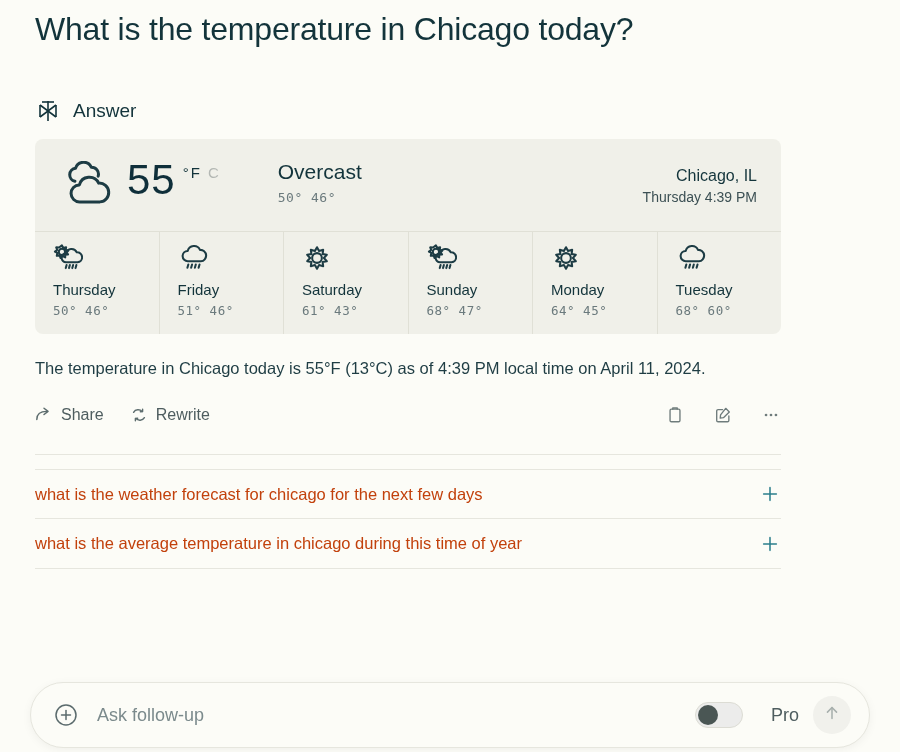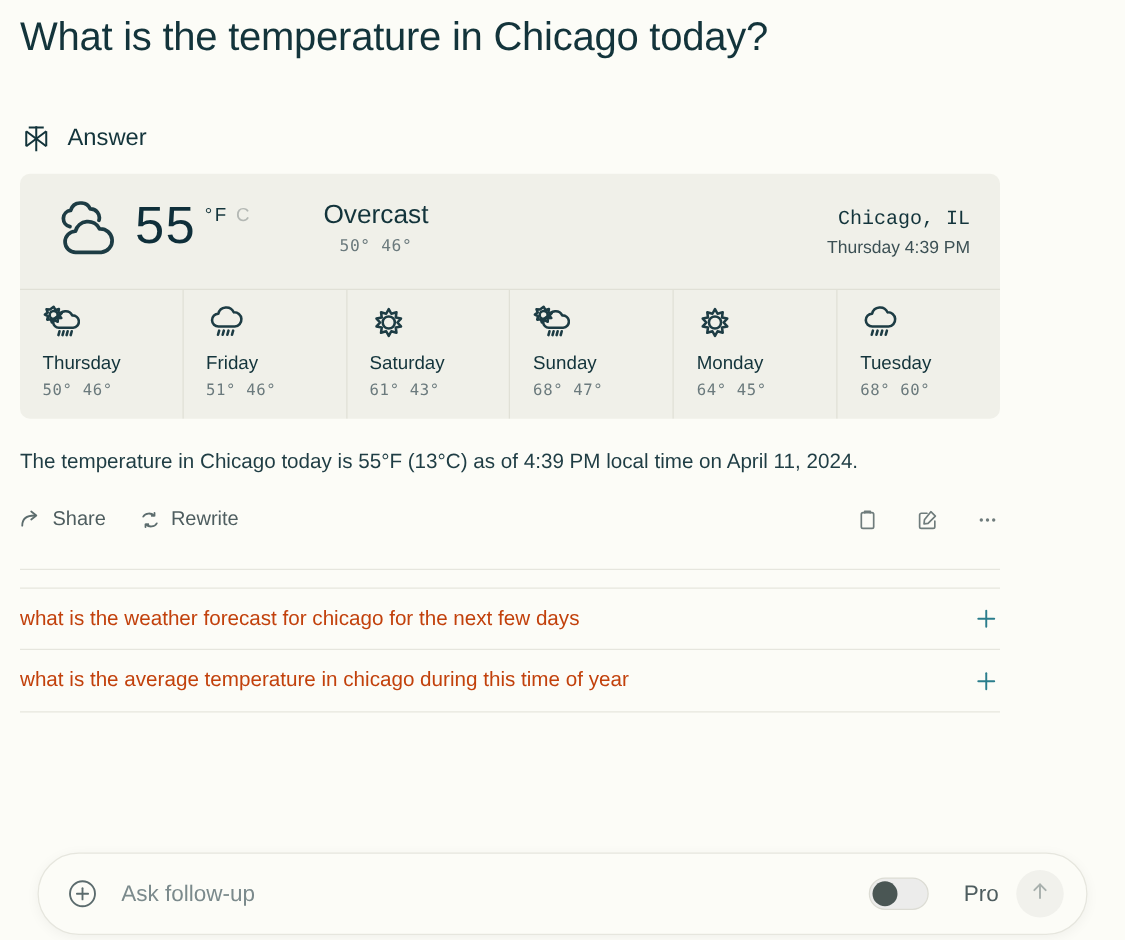--- a/index.html
+++ b/index.html
@@ -14,21 +14,21 @@
     background: #fcfcf7;
     font-family: "Liberation Sans", sans-serif;
     color: #13343b;
     position: relative;
   }
 
   .page {
     position: relative;
     width: 816px;
     height: 752px;
-    padding: 0 16px;
+    padding: 0 35px;
   }
 
   
   .question-title {
     font-size: 32px;
     font-weight: 400;
     line-height: 1.2;
     color: #13343b;
     letter-spacing: -0.2px;
     padding-top: 10px;
@@ -101,21 +101,20 @@
     font-size: 15px;
     letter-spacing: 1px;
   }
   .wx-unit-deg { color: #13343b; }
   .wx-unit-f { color: #13343b; margin-left: 1px; }
   .wx-unit-c { color: #b4b8b4; margin-left: 7px; }
 
   .wx-cond {
     margin-left: 58px;
     margin-top: 0px;
-    text-align: center;
   }
   .wx-cond-name {
     font-size: 21px;
     color: #13343b;
     line-height: 26px;
   }
   .wx-cond-range {
     font-size: 13px;
     color: #6b7a7d;
     margin-top: 5px;
@@ -126,21 +125,20 @@
   .wx-place {
     position: absolute;
     right: 24px;
     top: 26px;
     text-align: right;
   }
   .wx-place-city {
     font-size: 16px;
     color: #13343b;
     line-height: 21px;
-    font-family: Liberation Mono, monospace;
   }
   .wx-place-time {
     font-size: 14px;
     color: #3c5054;
     margin-top: 3px;
   }
 
   
   .wx-forecast {
     display: flex;

